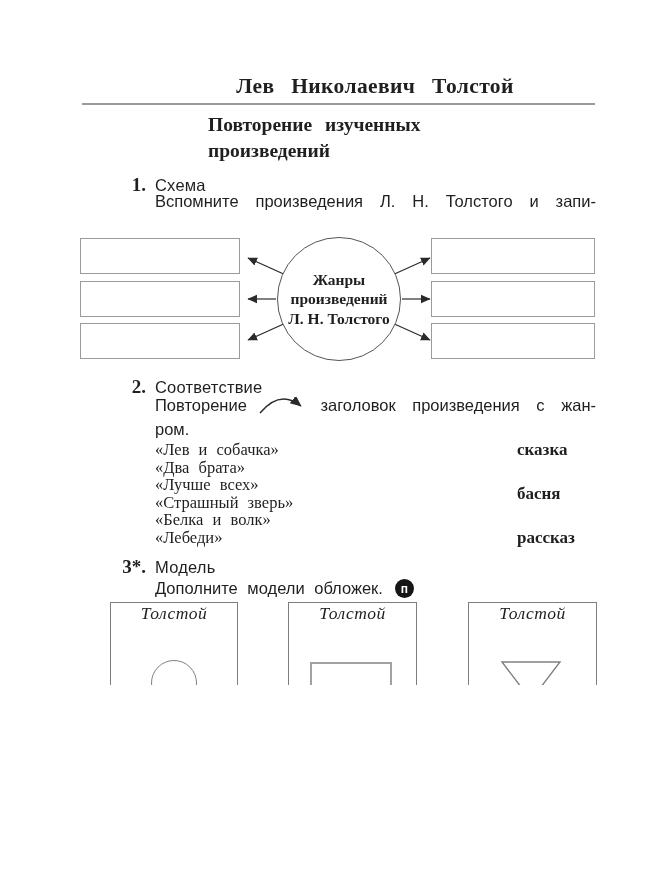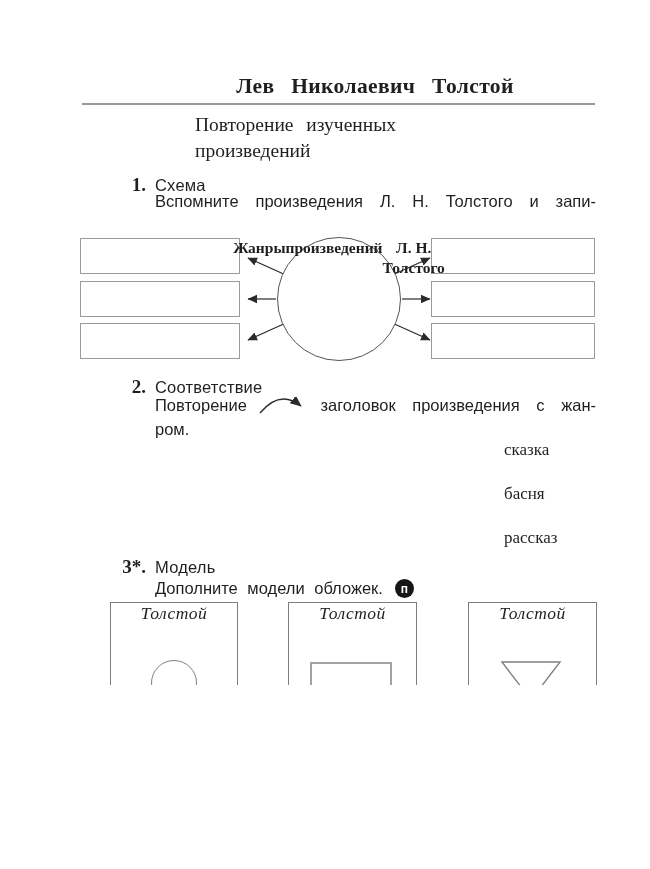--- a/index.html
+++ b/index.html
@@ -4,52 +4,52 @@
 <style>
   html,body{margin:0;padding:0;background:#fff}
   .page{position:relative;width:650px;height:685px;background:#ffffff;overflow:hidden;
         font-family:"Liberation Serif","DejaVu Serif",serif;color:#1f1f1f}
   .sans{font-family:"Liberation Sans","DejaVu Sans",sans-serif}
 
   
   .author-title{position:absolute;top:74px;left:155px;width:440px;text-align:center;
     font-weight:bold;font-size:21.5px;letter-spacing:.4px;word-spacing:11px}
   .title-rule{position:absolute;top:103px;left:82px;width:513px;height:2px;background:#9a9a9a}
-  .subtitle{position:absolute;top:112px;left:195px;font-weight:normal;font-size:19.5px;
+  .subtitle{position:absolute;top:112px;left:208px;font-weight:bold;font-size:19.5px;
     line-height:26px;word-spacing:8px}
 
   
   .tnum{position:absolute;left:100px;width:46px;text-align:right;font-weight:bold;font-size:19px}
   .ttitle{position:absolute;left:155px;font-weight:normal;font-size:16.5px;letter-spacing:.2px}
   .tline{position:absolute;left:155px;width:441px;font-size:16.5px;line-height:21px}
 
   #t1num{top:174px}
   #t1title{top:176px}
   #t1line1{top:191px;text-align:justify;text-align-last:justify}
   #t1line2{top:213px;word-spacing:4px}
 
   
   .diagram{position:absolute;top:230px;left:0;width:650px;height:142px}
   .abox{position:absolute;width:160px;height:36px;border:1.5px solid #9b9b9b;background:#fff;box-sizing:border-box}
   .bl{left:80px}.br{left:431px;width:164px}
   .r1{top:8px}.r2{top:51px}.r3{top:93px}
   .arrows{position:absolute;top:0;left:0}
   .center-circle{position:absolute;left:277px;top:7px;width:124px;height:124px;border:1.4px solid #555;
-    border-radius:50%;background:#fff;box-sizing:border-box;display:flex;
+    border-radius:50%;background:#fff;box-sizing:border-box;display:flex;flex-direction:column;
     justify-content:center;text-align:center;font-weight:bold;font-size:15.5px;line-height:19.5px}
 
   #t2num{top:376px}
   #t2title{top:378px}
   #t2line1{top:395px;display:flex;justify-content:space-between;align-items:center}
   #t2line1 .rest{word-spacing:12px}
   #t2line2{top:419px}
   .connect-arrow{margin:0 4px}
 
   .work-titles{position:absolute;top:441px;left:155px;font-size:16.5px;line-height:17.6px;word-spacing:5px}
-  .genre{position:absolute;left:504px;font-weight:normal;font-size:17px}
+  .genre{position:absolute;left:517px;font-weight:bold;font-size:17px}
   .g1{top:440px}.g2{top:484px}.g3{top:528px}
 
   #t3num{top:556px}
   #t3title{top:558px}
   #t3line{top:578px;display:flex;align-items:center}
   #t3line .instr{word-spacing:5px}
   .badge{display:inline-flex;width:19px;height:19px;border-radius:50%;background:#161616;color:#fff;
     margin-left:12px;align-items:center;justify-content:center;
     font-family:"Liberation Sans","DejaVu Sans",sans-serif;font-weight:bold;font-size:12px;line-height:1}
 
@@ -115,20 +115,28 @@
   <div class="ttitle sans" id="t2title">Соответствие</div>
   <div class="tline sans" id="t2line1">
     <span>Повторение</span>
     <svg class="connect-arrow" width="52" height="18" viewBox="0 0 52 18">
       <path d="M2,16 Q22,-8 43,9" fill="none" stroke="#2a2a2a" stroke-width="1.4" marker-end="url(#arrow)"></path>
     </svg>
     <span class="rest">заголовок произведения с жан-</span>
   </div>
   <div class="tline sans" id="t2line2">ром.</div>
 
+  <div class="work-titles">
+    <div>«Лев и собачка»</div>
+    <div>«Два брата»</div>
+    <div>«Лучше всех»</div>
+    <div>«Страшный зверь»</div>
+    <div>«Белка и волк»</div>
+    <div>«Лебеди»</div>
+  </div>
   <div class="genre g1">сказка</div>
   <div class="genre g2">басня</div>
   <div class="genre g3">рассказ</div>
 
   <div class="tnum" id="t3num">3*.</div>
   <div class="ttitle sans" id="t3title">Модель</div>
   <div class="tline sans" id="t3line">
     <span class="instr">Дополните модели обложек.</span>
     <span class="badge">
       <span>п</span>

